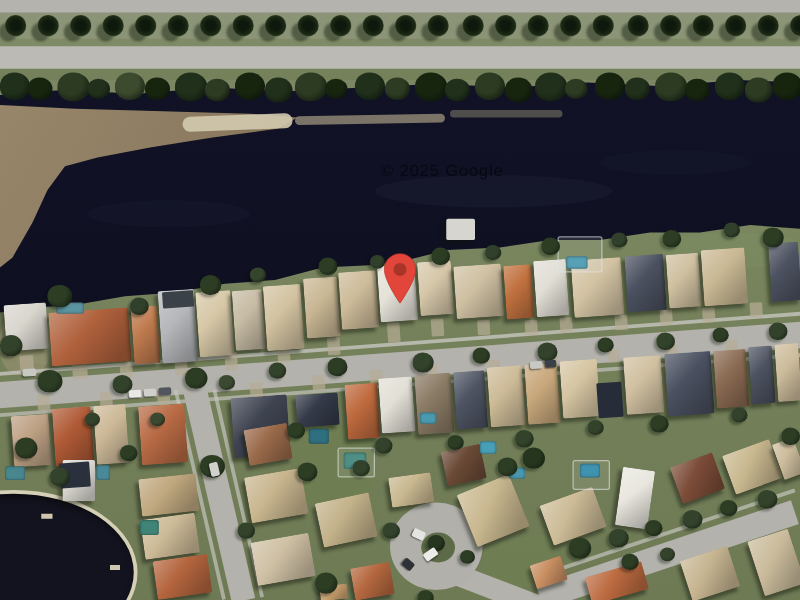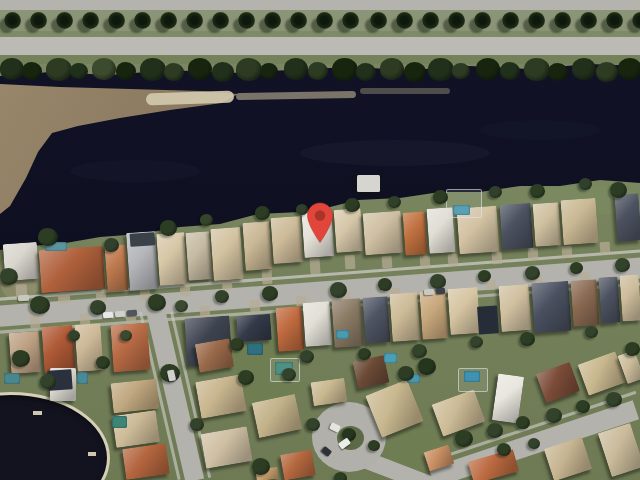--- a/index.html
+++ b/index.html
@@ -280,17 +280,18 @@
     <div class="abs car" style="left: 18px; top: 295px; width: 11px; height: 6px; background: rgb(200, 200, 194); transform: rotate(-4deg); opacity: 1;"></div>
     <div class="abs car" style="left: 424px; top: 289px; width: 10px; height: 6px; background: rgb(200, 200, 196); transform: rotate(-4deg); opacity: 1;"></div>
     <div class="abs car" style="left: 436px; top: 288px; width: 9px; height: 6px; background: rgb(58, 63, 72); transform: rotate(-4deg); opacity: 1;"></div>
     <div class="abs car" style="left: 330px; top: 424px; width: 10px; height: 7px; background: rgb(228, 228, 224); transform: rotate(25deg); opacity: 1;"></div>
     <div class="abs car" style="left: 339px; top: 440px; width: 11px; height: 7px; background: rgb(236, 236, 234); transform: rotate(-35deg); opacity: 1;"></div>
     <div class="abs car" style="left: 322px; top: 448px; width: 9px; height: 7px; background: rgb(46, 50, 56); transform: rotate(40deg); opacity: 1;"></div>
     <div class="abs car" style="left: 168px; top: 370px; width: 7px; height: 11px; background: rgb(208, 208, 204); transform: rotate(-13deg); opacity: 1;"></div>
     <div class="abs" style="left: 300px; top: 140px; width: 190px; height: 26px; background: rgb(28, 29, 51); opacity: 0.5; border-radius: 50%;"></div>
     <div class="abs" style="left: 70px; top: 160px; width: 130px; height: 22px; background: rgb(25, 26, 46); opacity: 0.45; border-radius: 50%;"></div>
     <div class="abs" style="left: 480px; top: 120px; width: 120px; height: 20px; background: rgb(23, 24, 44); opacity: 0.4; border-radius: 50%;"></div>
+    <div id="attribution">© 2025 Google</div>
   <svg id="marker" viewBox="0 0 28 42">
     <path id="marker-body" d="M14 1 C7 1 1.5 6.6 1.5 13.5 C1.5 23 14 40.5 14 40.5 S26.5 23 26.5 13.5 C26.5 6.6 21 1 14 1 Z" fill="#E2463A" stroke="#BC372C" stroke-width="0.6"></path>
     <circle id="marker-dot" cx="14" cy="13.5" r="5.2" fill="#A93428"></circle>
   </svg>
 </div>
 
 </body></html>

